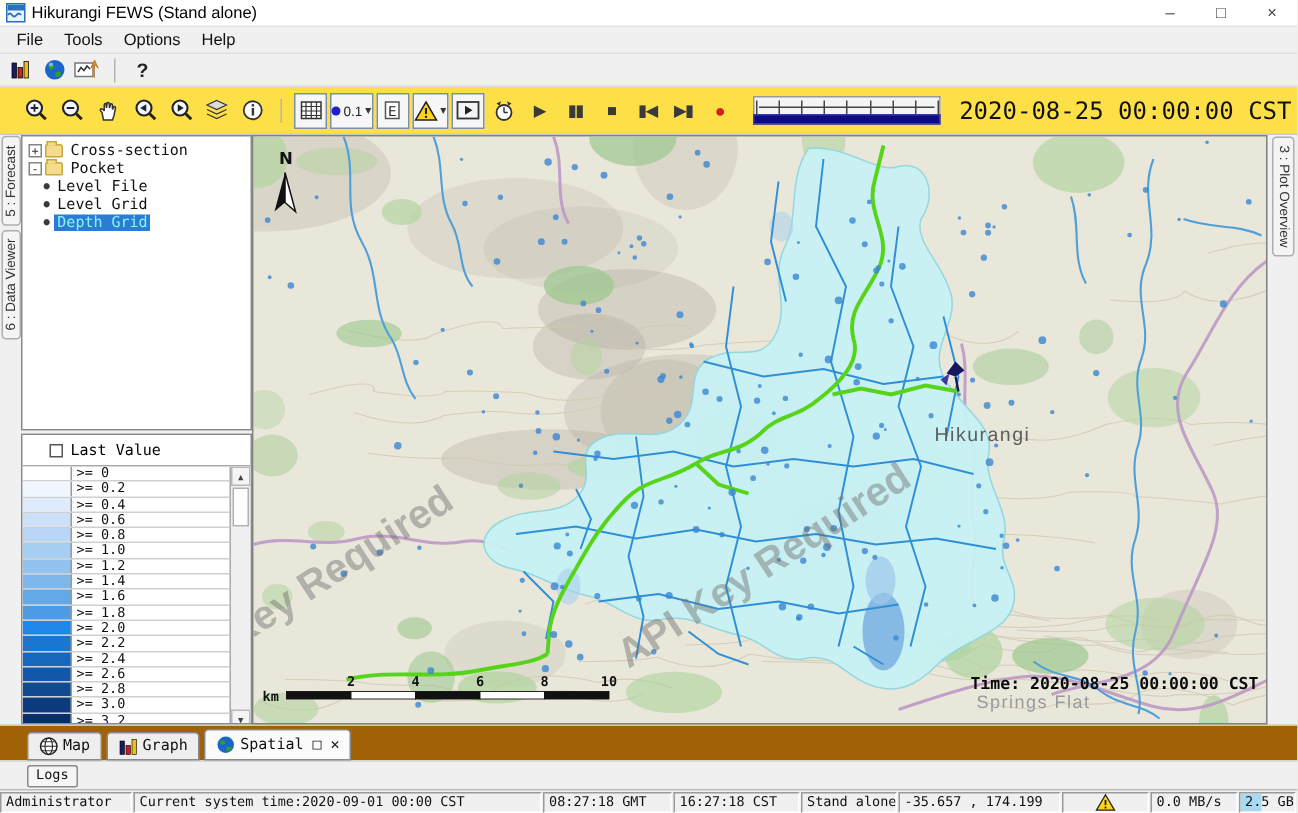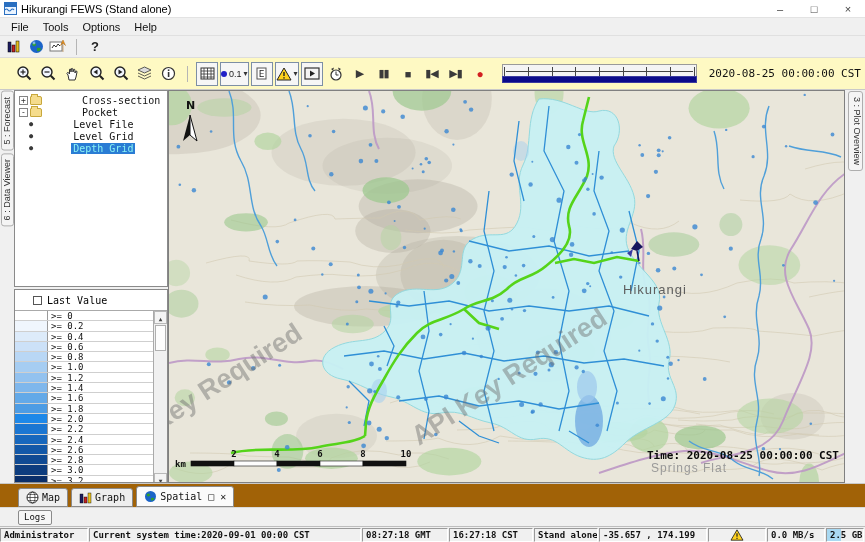--- a/index.html
+++ b/index.html
@@ -22,35 +22,35 @@
   .menu-item { padding:0 7px; color:#111; }
 
   
   .toolbar1 { height:22px; background:#f0f0f0; display:flex; align-items:center; padding-left:3px;
     border-bottom:1px solid #dcdcdc; }
   .tb-btn { height:20px; min-width:20px; display:flex; align-items:center; justify-content:center;
     margin:0 1px; }
   .tb-sep { width:1px; height:16px; background:#b5b5b5; margin:0 7px; }
   .help-q { font-size:13px; font-weight:bold; color:#222; }
 
-  .toolbar2 { height:32px; background:#fef9c3; display:flex; align-items:center; padding:0 4px 0 12px;
+  .toolbar2 { height:32px; background:#fde047; display:flex; align-items:center; padding:0 4px 0 12px;
     border-bottom:1px solid #c9c9c9; }
   .tb2-btn { height:24px; min-width:22px; display:flex; align-items:center; justify-content:center; margin:0 1px; }
   .boxed { border:1px solid #7d8fa5; background:#f6f6f6; }
   .dd-caret { font-size:8px; color:#333; margin-left:2px; }
   .thresh-dot { width:6px; height:6px; border-radius:50%; background:#2020c8; margin-right:2px; }
   .thresh-val { font-size:9px; color:#222; }
   .pb { font-size:11px; color:#3a3a3a; letter-spacing:-1px; }
   .pb-rec { color:#d22020; font-size:12px; }
   .timeline { flex:1; margin:0 6px 0 10px; display:flex; flex-direction:column; }
   .tl-track { height:12px; position:relative; border:1px solid #9a9a9a; border-bottom:none; background:#f4f4f4; }
   .tl-line { position:absolute; left:3px; right:3px; top:6px; height:1px; background:#444; }
   .tl-tick { position:absolute; top:2px; width:1px; height:9px; background:#444; }
   .tl-bar { height:7px; background:#0b0b8a; border:1px solid #3a3aa0; }
-  .tl-date { font-family:"DejaVu Sans Mono", monospace; font-size:11px; color:#111; margin-left:6px; white-space:nowrap; }
+  .tl-date { font-family:"DejaVu Sans Mono", monospace; font-size:16px; color:#111; margin-left:6px; white-space:nowrap; }
 
   
   .content { display:flex; height:393px; }
   .strip { background:#f0f0f0; display:flex; flex-direction:column; align-items:center; }
   .strip-l { width:14px; }
   .strip-r { width:20px; }
   .vtab { background:#f4f4f4; border:1px solid #aeaeae; border-radius:3px; color:#333;
     font-size:9px; padding:5px 0; margin:1px 0; overflow:hidden; white-space:nowrap; }
   .vtab-l { writing-mode:vertical-rl; transform:rotate(180deg); width:13px; }
   .vtab-r { writing-mode:vertical-rl; width:15px; }
@@ -60,21 +60,21 @@
   .tree-panel { height:197px; background:#fff; border:1px solid #8a8a8a; margin:0 0 2px 0; overflow:hidden;
     font-family:"DejaVu Sans Mono", monospace; font-size:10px; padding-top:3px; }
   .tree-row { display:flex; align-items:center; height:12px; white-space:nowrap; }
   .expander { width:9px; height:9px; border:1px solid #848484; background:#fff; color:#333;
     font-size:8px; line-height:7px; text-align:center; margin:0 2px 0 4px; flex:none; }
   .folder { width:12px; height:9px; background:#f5dc8c; border:1px solid #c8a83c; margin-right:3px; flex:none;
     border-radius:1px 2px 1px 1px; position:relative; }
   .folder:before { content:""; position:absolute; top:-3px; left:0; width:5px; height:2px;
     background:#f5dc8c; border:1px solid #c8a83c; border-bottom:none; }
   .bullet { color:#3a3a3a; font-size:7px; margin:0 3px 0 14px; flex:none; }
-  .tree-label { color:#111; padding:0 2px;margin-left:35px; }
+  .tree-label { color:#111; padding:0 2px; }
   .tree-label.selected { background:#2a7cd4; color:#8af2f2; }
 
   .legend-panel { flex:1; background:#fff; border:1px solid #8a8a8a; overflow:hidden;
     font-family:"DejaVu Sans Mono", monospace; font-size:10px; display:flex; flex-direction:column; }
   .legend-head { height:20px; display:flex; align-items:center; padding-left:18px; flex:none; }
   .checkbox { width:9px; height:9px; border:1px solid #555; background:#fff; margin-right:5px; }
   .legend-body { flex:1; display:flex; border-top:1px solid #aaa; }
   .legend-rows { flex:1; overflow:hidden; }
   .legend-row { display:flex; height:10.3px; border-bottom:1px solid #cfcfcf; }
   .legend-swatch { width:33px; border-right:1px solid #9a9a9a; flex:none; }
@@ -97,21 +97,21 @@
   .btab.active { background:#fbfbfb; height:21px; }
   .btab .winglyph { font-size:10px; color:#222; margin-left:3px; }
   .logs-row { height:19px; background:#f0f0f0; display:flex; align-items:center; padding-left:18px;
     border-top:1px solid #dadada; }
   .logs-btn { height:15px; padding:0 5px; font-size:9px; font-family:"DejaVu Sans Mono", monospace;
     border:1px solid #8a8a8a; border-radius:2px; background:#f6f6f6; color:#111; display:flex; align-items:center; }
 
   .statusbar { height:16px; background:#f0f0f0; display:flex; border-top:1px solid #bdbdbd;
     font-family:"DejaVu Sans Mono", monospace; font-size:9px; color:#111; }
   .status-cell { border:1px solid; border-color:#9a9a9a #ffffff #ffffff #9a9a9a; margin:1px 1px 0 0;
-    display:flex; align-items:center; padding:0 3px; white-space:nowrap; overflow:hidden; position:relative;font-weight:bold; }
+    display:flex; align-items:center; padding:0 3px; white-space:nowrap; overflow:hidden; position:relative; }
   .mem-fill { position:absolute; left:0; top:0; bottom:0; width:38%; background:#a9d9f2; }
   .mem-label { position:relative; }
 </style>
 </head>
 <body>
 
 <div class="titlebar">
   <span class="app-icon">
     <svg width="11" height="11" viewBox="0 0 11 11">
         <rect x="0" y="0" width="11" height="4" fill="#2a6fc0"></rect>

